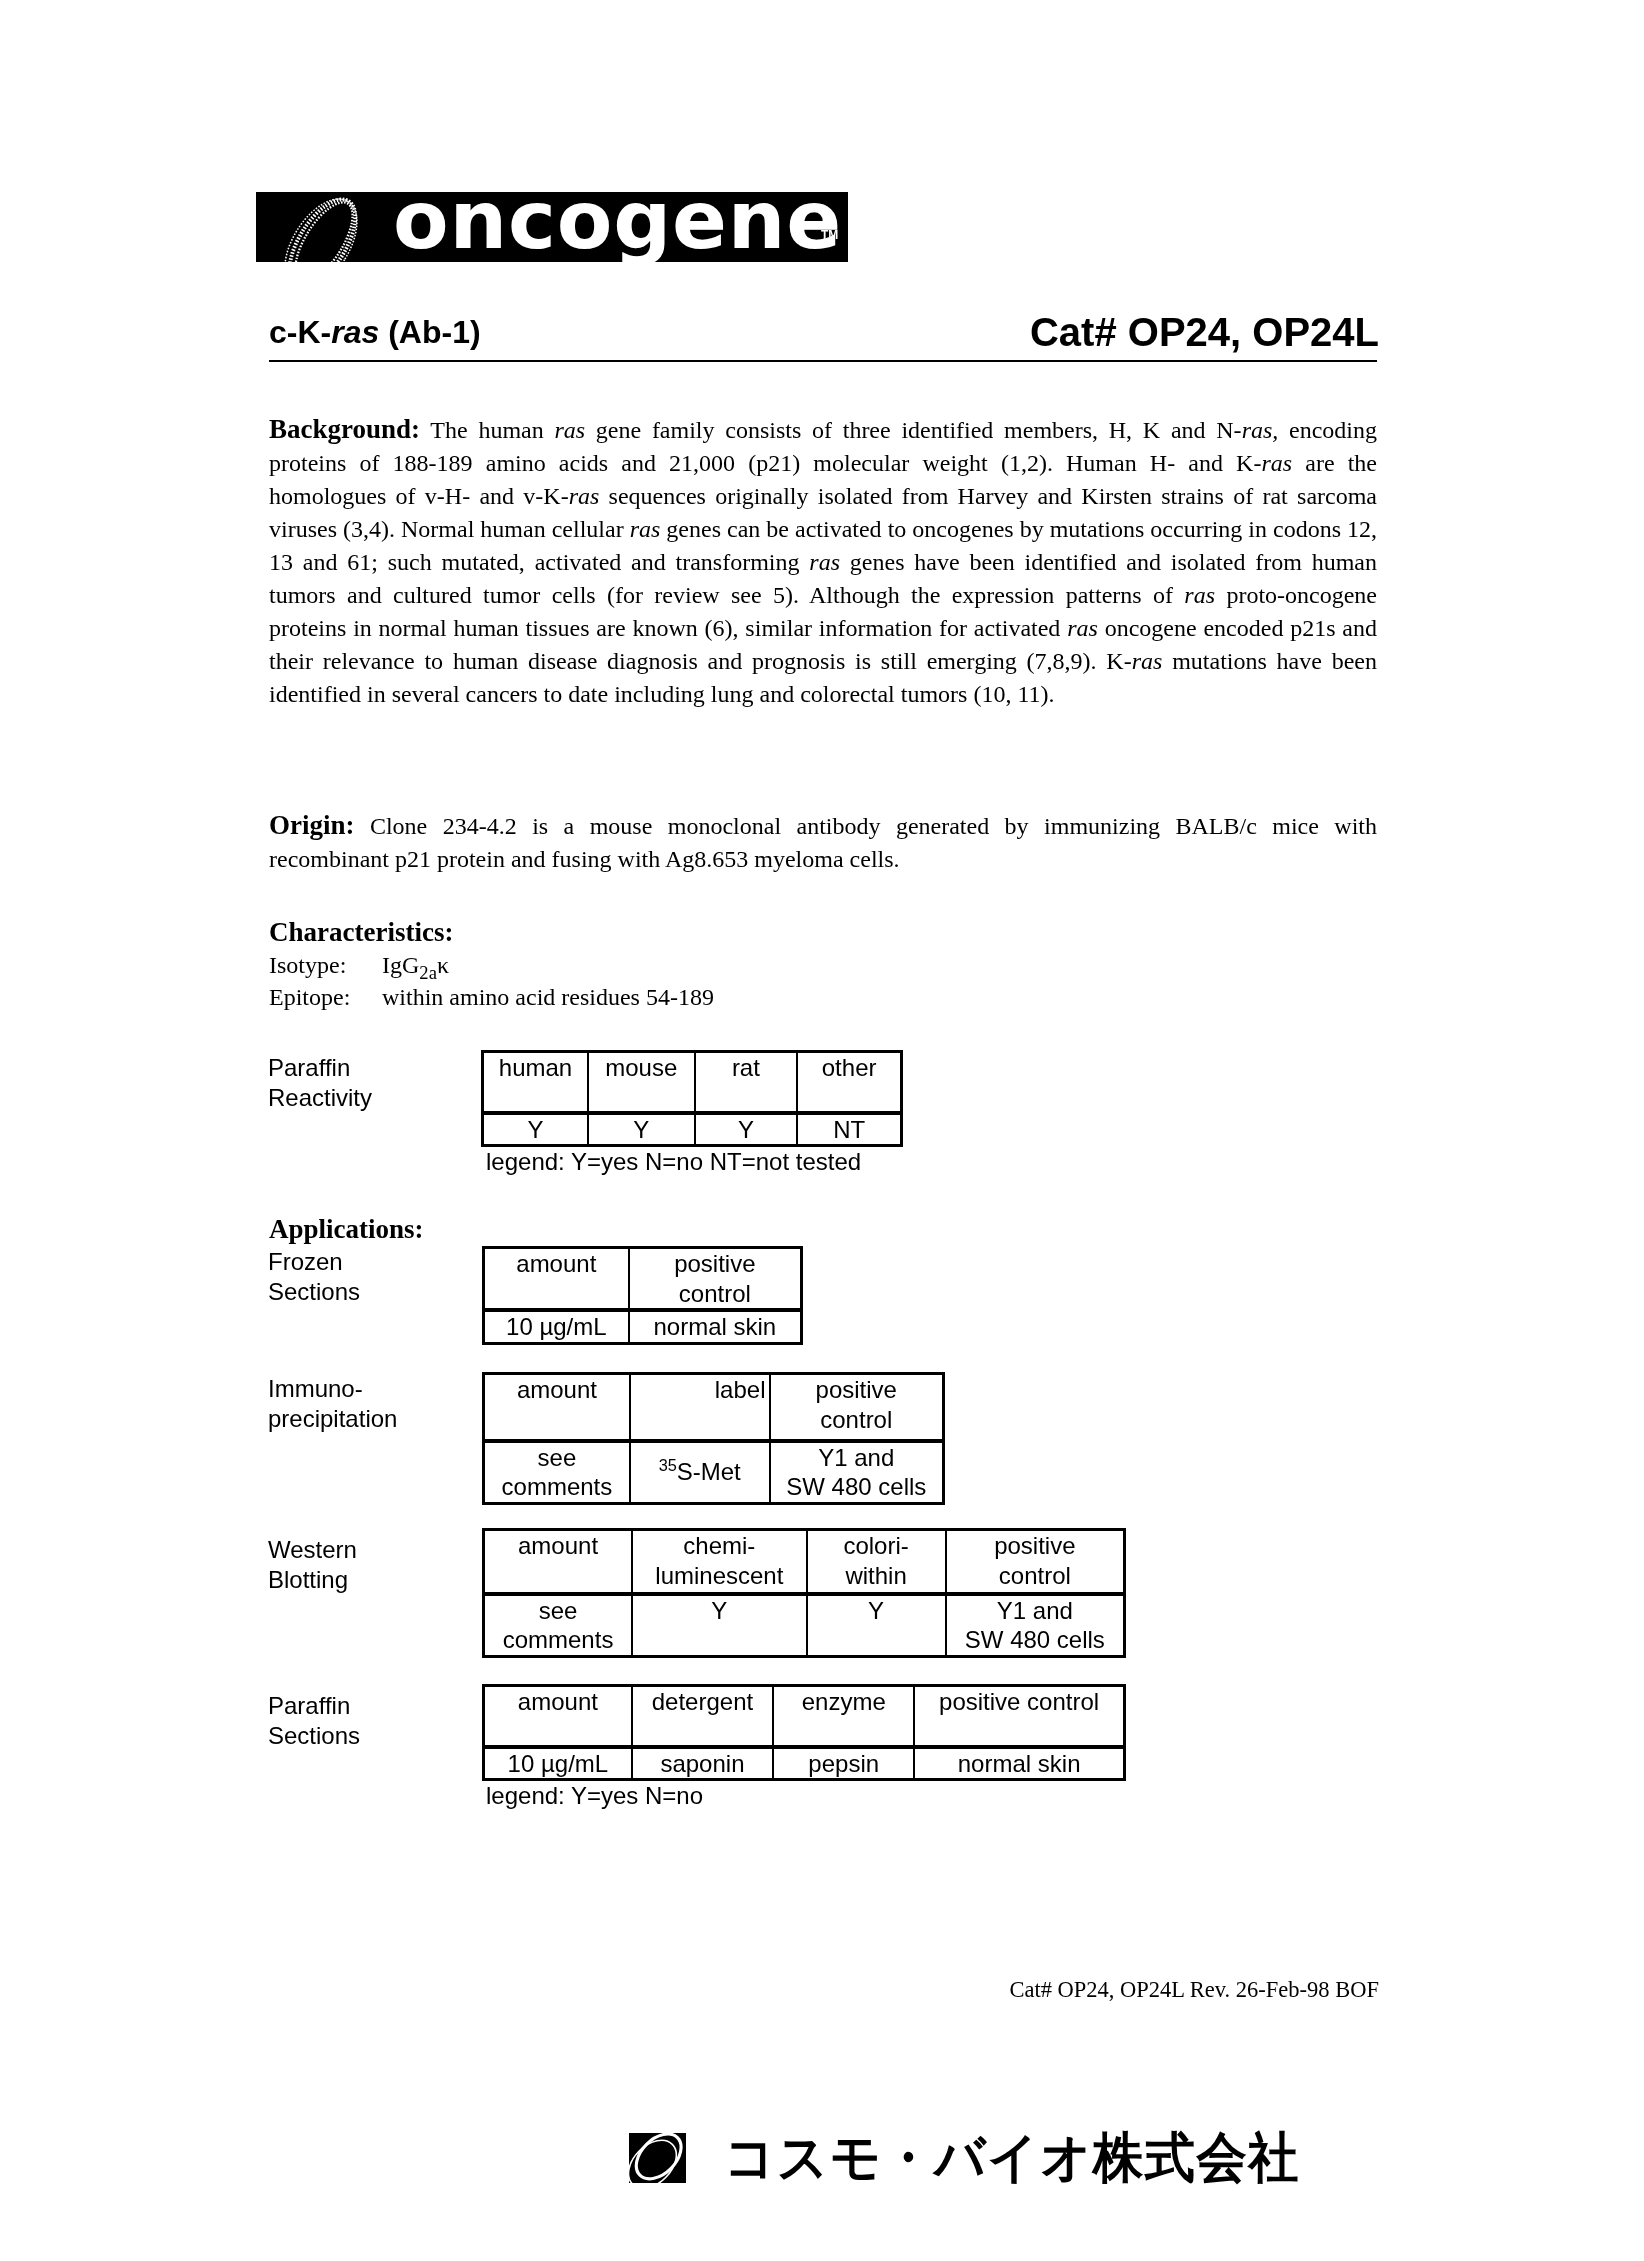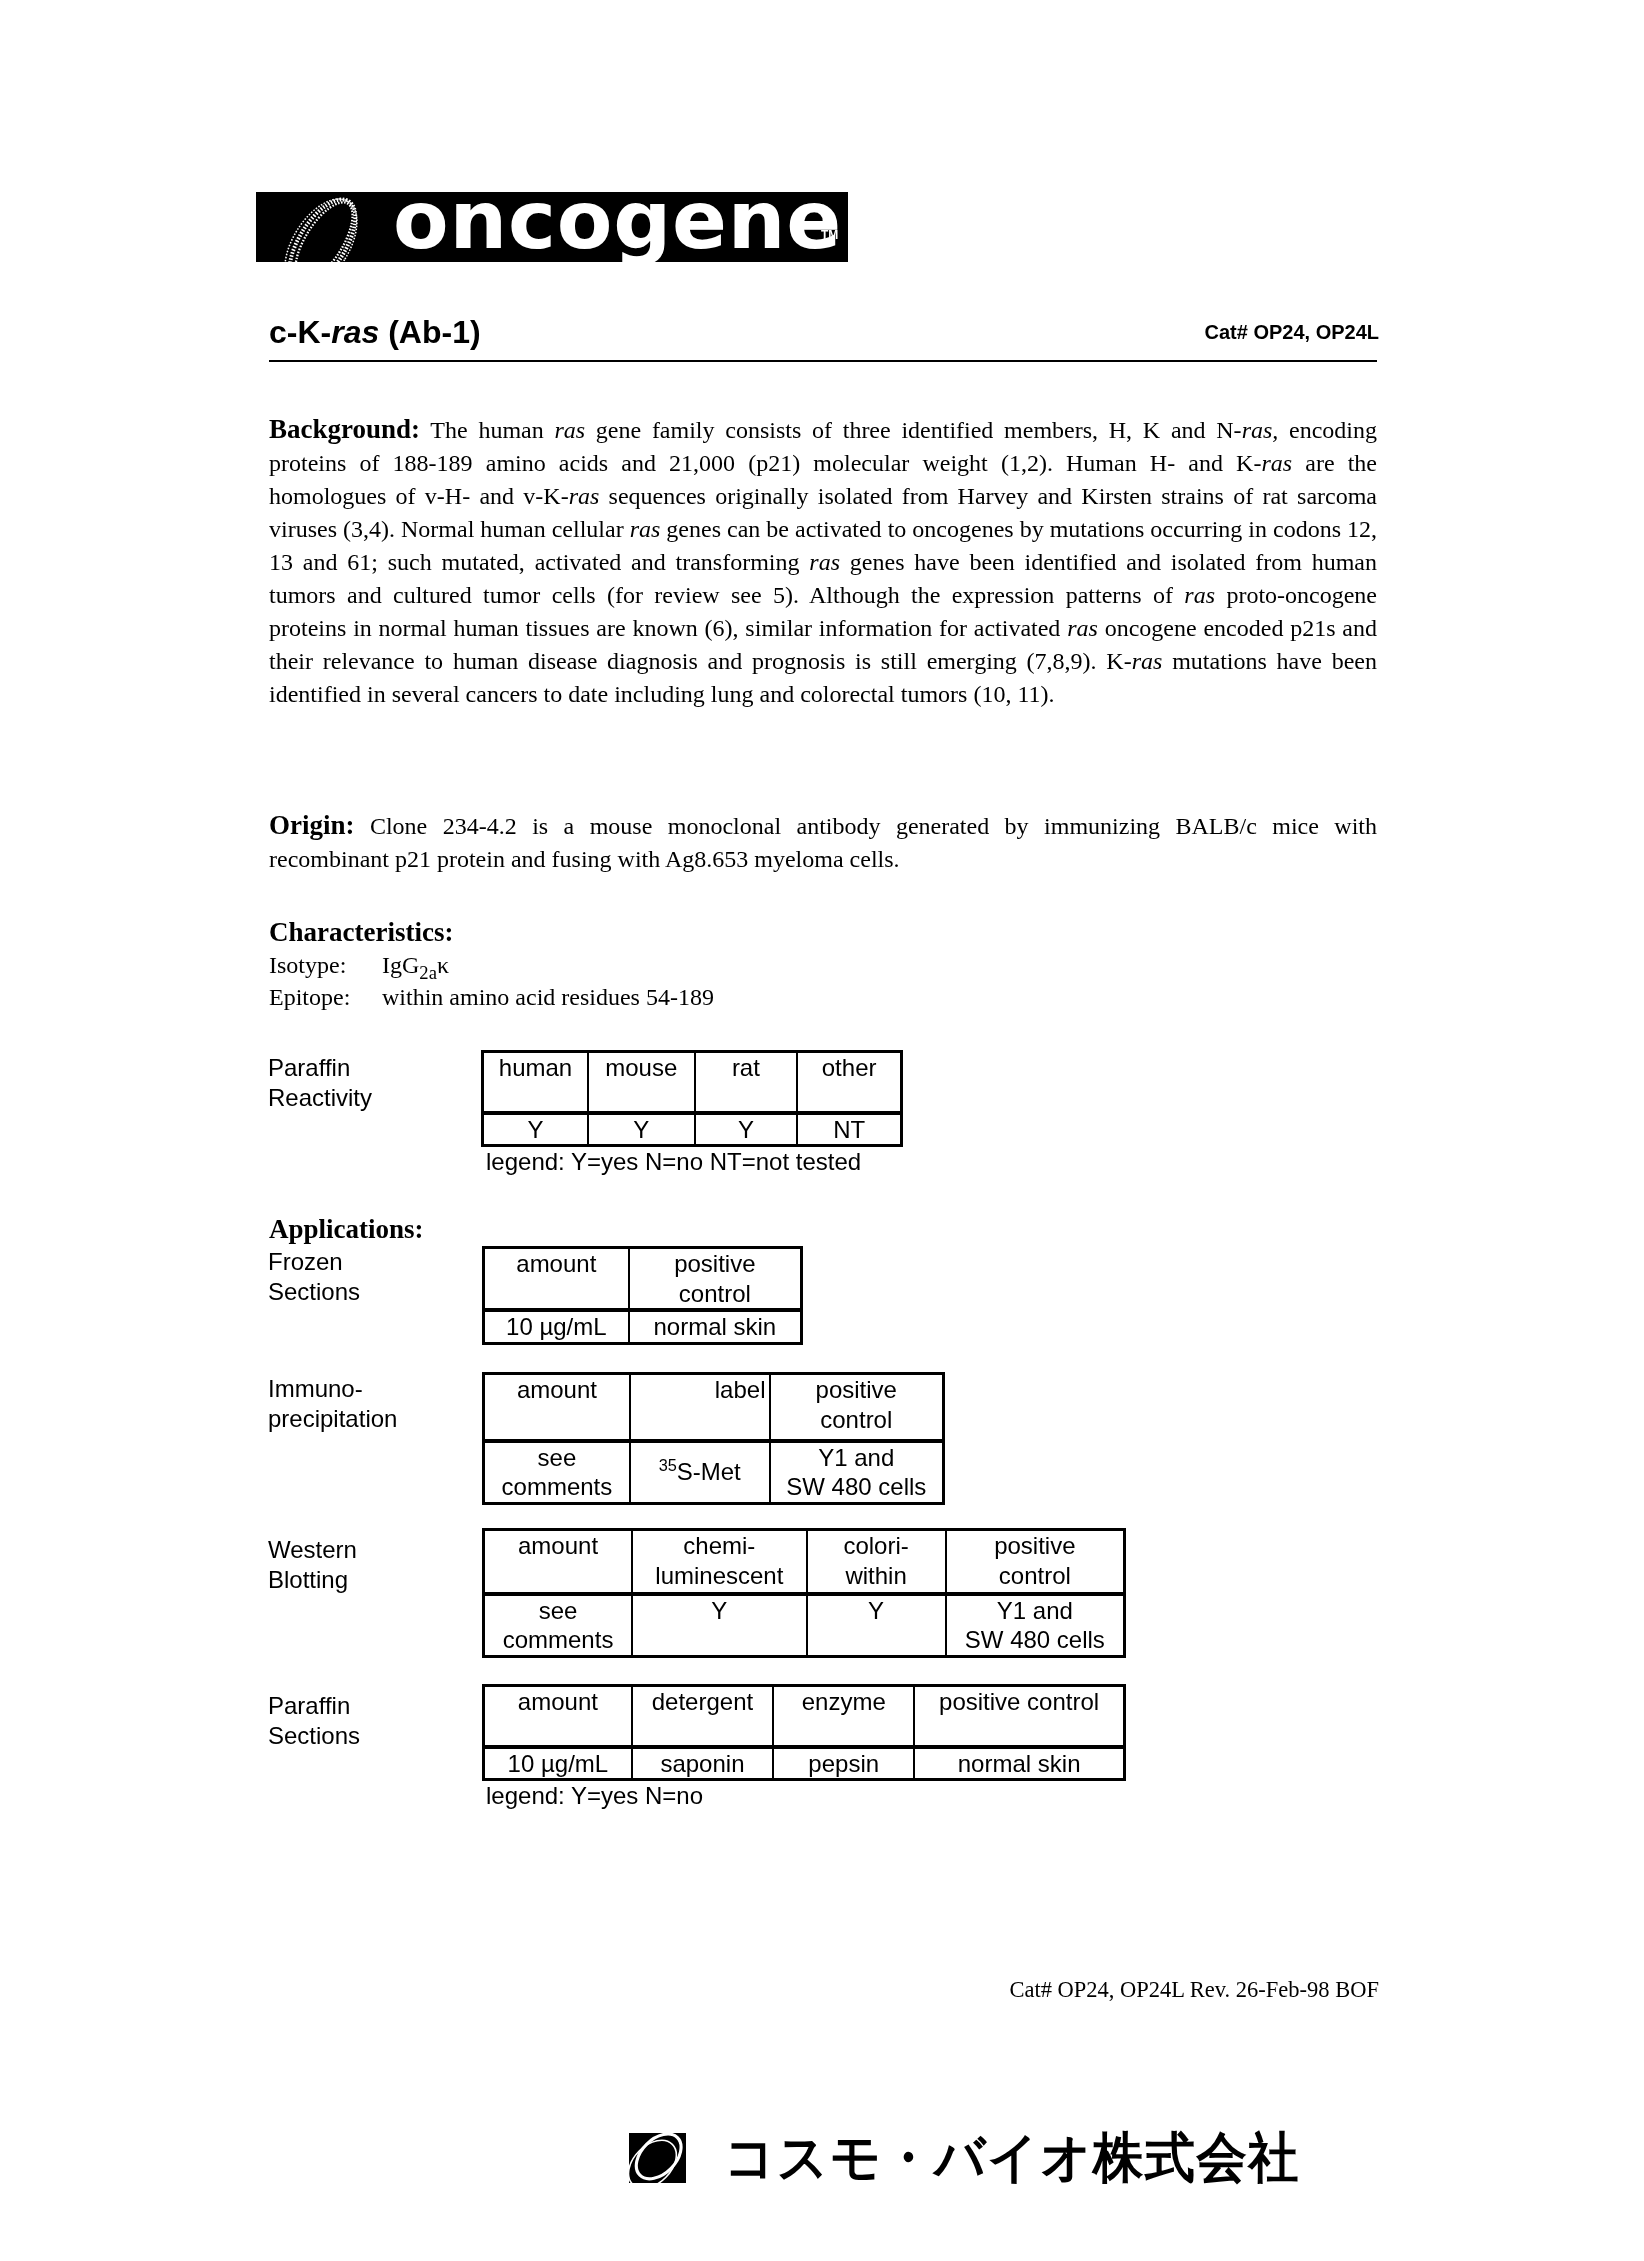--- a/index.html
+++ b/index.html
@@ -12,21 +12,21 @@
     #logo { left: 256px; top: 192px; width: 592px; height: 70px; background: #000; overflow: hidden; }
     #logo svg.oval { position: absolute; left: 6.2px; top: 3.1px; }
     #logo .brand { position: absolute; left: 137px; top: -12.4px; font-family: "DejaVu Sans", "Liberation Sans", sans-serif;
       font-size: 81px; color: #fff; letter-spacing: 0.8px; font-weight: bold; line-height: 1; transform: scaleX(1.0); }
     #logo .tm { position: absolute; left: 565px; top: 36px; font-family: "Liberation Sans", sans-serif; color: #fff; font-size: 12px; font-weight: bold; }
     #logo .sub { position: absolute; left: 140px; top: 70px; font-family: "DejaVu Sans", "Liberation Sans", sans-serif; color: #fff;
       font-size: 17px; font-weight: bold; letter-spacing: 11.8px; line-height: 1; white-space: nowrap; }
 
     
     #title-left { left: 269px; top: 312px; font-size: 32px; font-weight: bold; line-height: 40px; }
-    #title-right { right: 265px; top: 312px; font-size: 20px; font-weight: bold; line-height: 40px; }
+    #title-right { right: 265px; top: 312px; font-size: 40px; font-weight: bold; line-height: 40px; }
     #title-rule { left: 269px; top: 360px; width: 1108px; height: 2.3px; background: #000; }
 
     
     .para { left: 269px; width: 1108px; font-size: 24px; line-height: 33px; text-align: justify; }
     .para b.head { font-size: 27px; }
     #bg-para { top: 413px; }
     #origin-para { top: 809px; }
 
     #char-head { left: 269px; top: 916px; font-size: 27px; font-weight: bold; line-height: 33px; }
     .char-row { left: 269px; font-size: 24px; line-height: 33px; white-space: nowrap; }

